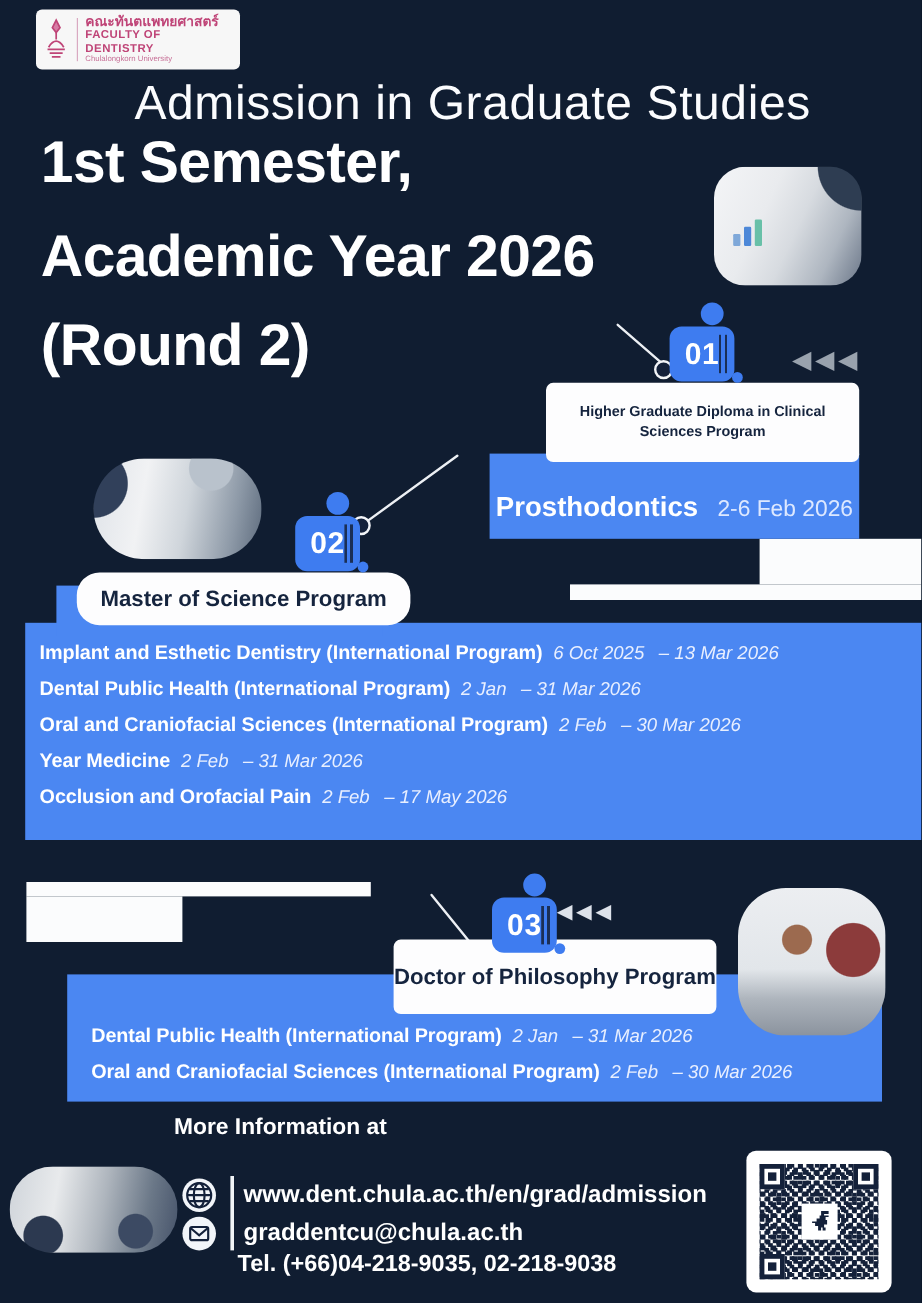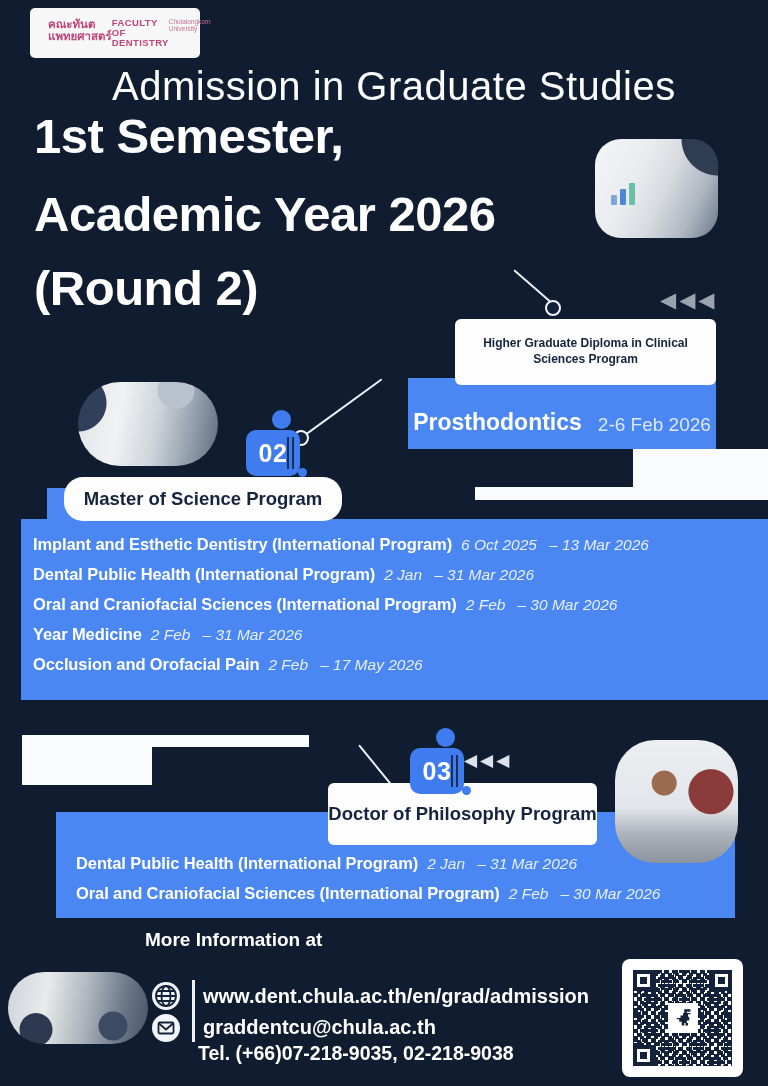--- a/index.html
+++ b/index.html
@@ -4,21 +4,21 @@
 <style>
   html,body{margin:0;padding:0;background:#0b1526;}
   .poster{position:relative;width:768px;height:1086px;background:#101d31;overflow:hidden;
           font-family:"Liberation Sans","DejaVu Sans",sans-serif;}
   .abs{position:absolute;}
 
   
   .logo-box{left:30px;top:8px;width:170px;height:50px;background:#f7f7f7;border-radius:5px;
             display:flex;align-items:center;gap:6px;padding:4px 8px 4px 6px;box-sizing:border-box;z-index:5;}
   .logo-divider{width:1.5px;height:36px;background:#d9a9c1;}
-  .logo-text{display:flex;flex-direction:row;line-height:1.08;justify-content:space-between;}
+  .logo-text{display:flex;flex-direction:column;line-height:1.08;justify-content:space-between;}
   .logo-thai{font-size:11.5px;font-weight:700;color:#bf4477;}
   .logo-en{font-size:9.5px;font-weight:700;letter-spacing:.4px;color:#bf4477;}
   .logo-sub{font-size:6.5px;color:#c77097;}
 
   
   .subtitle{left:112px;top:64px;font-size:40px;font-weight:400;color:#fbfcfe;letter-spacing:.5px;}
   .big-title{left:34px;font-size:49px;font-weight:800;color:#ffffff;letter-spacing:-.5px;}
   .t1{top:108px;} .t2{top:186px;} .t3{top:260px;}
 
   
@@ -134,20 +134,25 @@
         <span style="height:16px;background:#4d88d8"></span>
         <span style="height:22px;background:#68c0a8"></span>
     </div>
   </div>
   <div class="abs photo photo2"></div>
   <div class="abs photo photo3"></div>
   <div class="abs photo photo4"></div>
 
   <div class="abs pend" style="left:514px;top:269px;width:58px;transform:rotate(41deg);"></div>
   <div class="abs clock" style="left:545px;top:300px;"></div>
+  <div class="abs badge-wrap" style="left:552px;top:260px;">
+    <div class="badge-head"></div>
+    <div class="badge-body">01</div>
+    <div class="badge-dot"></div>
+  </div>
   <div class="abs arrows" style="left:660px;top:288px;">◀◀◀</div>
 
   <div class="abs card card1">
     <span>Higher Graduate Diploma in Clinical Sciences Program</span>
   </div>
   <div class="abs bar1">
     <span class="bname">Prosthodontics</span>
     <span class="bdates">2-6 Feb 2026</span>
   </div>
   <div class="abs deco decoA"></div>
@@ -220,21 +225,21 @@
   <div class="abs website">www.dent.chula.ac.th/en/grad/admission</div>
 
   <svg class="abs icon-circ" style="left:150px;top:1012px;" viewBox="0 0 32 32">
     <circle cx="16" cy="16" r="14" fill="#f2f5f9"></circle>
     <g stroke="#14213a" stroke-width="1.8" fill="none">
       <rect x="8.5" y="10.5" width="15" height="11" rx="1.5"></rect>
       <path d="M9 11.5l7 6 7-6"></path>
     </g>
   </svg>
   <div class="abs email">graddentcu@chula.ac.th</div>
-  <div class="abs tel">Tel. (+66)07-218-9035,  02-218-9038</div>
+  <div class="abs tel">Tel. (+66)04-218-9035,  02-218-9038</div>
 
   <div class="abs qr-box">
     <div class="qr-inner">
       <div class="qf tl"></div>
       <div class="qf tr"></div>
       <div class="qf bl"></div>
       <div class="qr-dino">
         <svg width="20" height="20" viewBox="0 0 16 16">
           <path fill="#14213a" d="M9 1h5v2h-3v1h3v1h-2v2h1v3h-2v2h1v2h-2v-2h-1v2H7v-3H5v-2H3V8h3V6h2V4h1z"></path>
         </svg>

